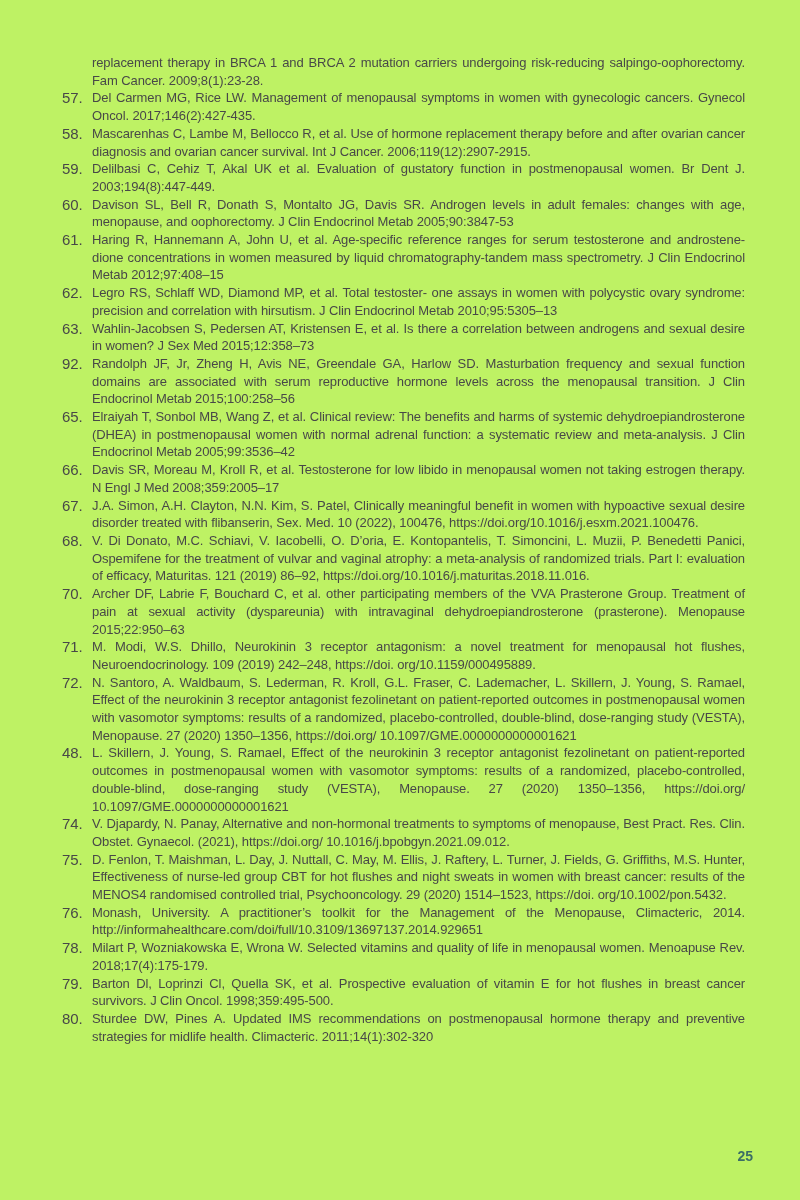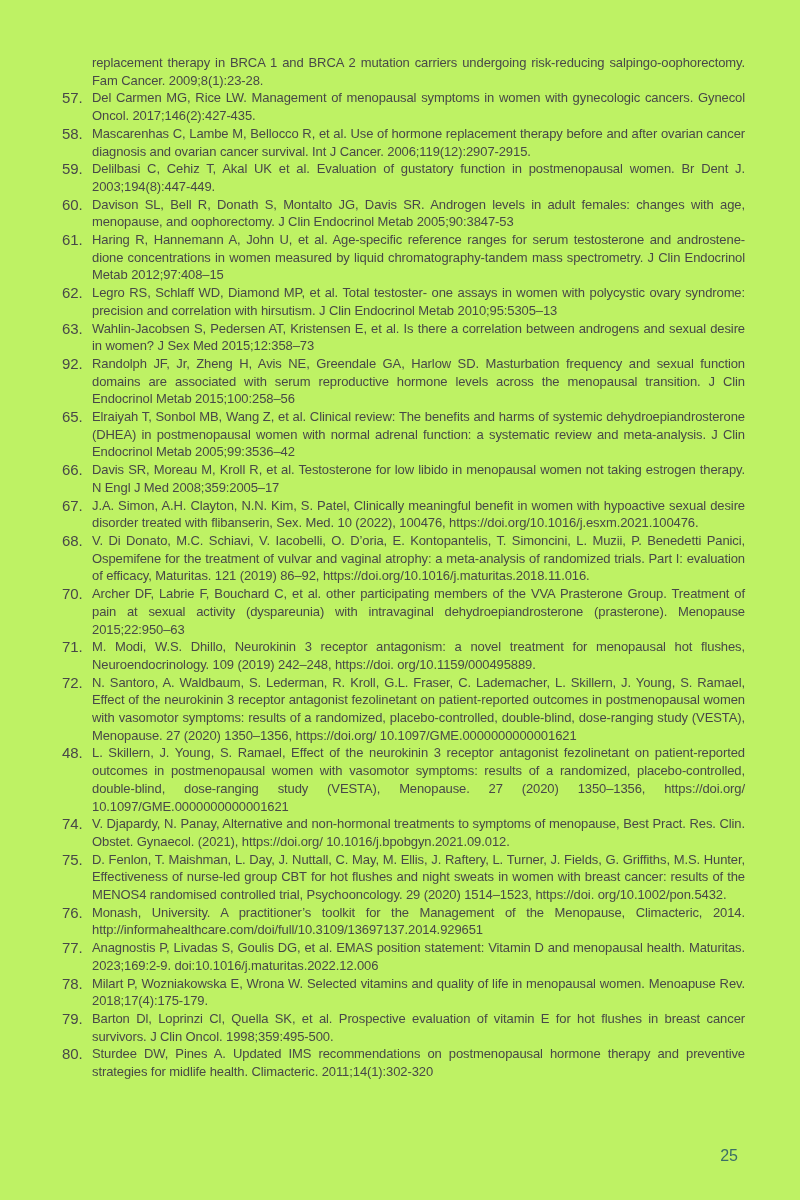--- a/index.html
+++ b/index.html
@@ -37,24 +37,24 @@
     font-size: 13px;
     line-height: 17.7px;
     letter-spacing: -0.1px;
     text-align: justify;
     word-break: normal;
     overflow-wrap: break-word;
   }
   .page-number {
     position: absolute;
     top: 1148px;
-    right: 62px;
-    font-size: 16px;
+    right: 47px;
+    font-size: 14px;
     line-height: 16px;
-    font-weight: 400;
+    font-weight: 700;
   }
 </style>
 </head>
 <body>
 
 <div class="page" style="color: rgb(72, 72, 72); background: #bef264;">
   <main class="ref-list">
   <div class="ref-item">
     <span class="ref-num"></span>
     <p class="ref-text">replacement therapy in BRCA 1 and BRCA 2 mutation carriers undergoing risk-reducing salpingo-oophorectomy. Fam Cancer. 2009;8(1):23-28.</p>
@@ -149,24 +149,20 @@
   <div class="ref-item">
     <span class="ref-num">75.</span>
     <p class="ref-text">D. Fenlon, T. Maishman, L. Day, J. Nuttall, C. May, M. Ellis, J. Raftery, L. Turner, J. Fields, G. Griffiths, M.S. Hunter, Effectiveness of nurse-led group CBT for hot flushes and night sweats in women with breast cancer: results of the MENOS4 randomised controlled trial, Psychooncology. 29 (2020) 1514–1523, https://doi. org/10.1002/pon.5432.</p>
   </div>
 
   <div class="ref-item">
     <span class="ref-num">76.</span>
     <p class="ref-text">Monash, University. A practitioner’s toolkit for the Management of the Menopause, Climacteric, 2014. http://informahealthcare.com/doi/full/10.3109/13697137.2014.929651</p>
   </div>
 
-  <div class="ref-item">
-    <span class="ref-num">77.</span>
-    <p class="ref-text">Anagnostis P, Livadas S, Goulis DG, et al. EMAS position statement: Vitamin D and menopausal health. Maturitas. 2023;169:2-9. doi:10.1016/j.maturitas.2022.12.006</p>
-  </div>
 
   <div class="ref-item">
     <span class="ref-num">78.</span>
     <p class="ref-text">Milart P, Wozniakowska E, Wrona W. Selected vitamins and quality of life in menopausal women. Menoapuse Rev. 2018;17(4):175-179.</p>
   </div>
 
   <div class="ref-item">
     <span class="ref-num">79.</span>
     <p class="ref-text">Barton Dl, Loprinzi Cl, Quella SK, et al. Prospective evaluation of vitamin E for hot flushes in breast cancer survivors. J Clin Oncol. 1998;359:495-500.</p>
   </div>

